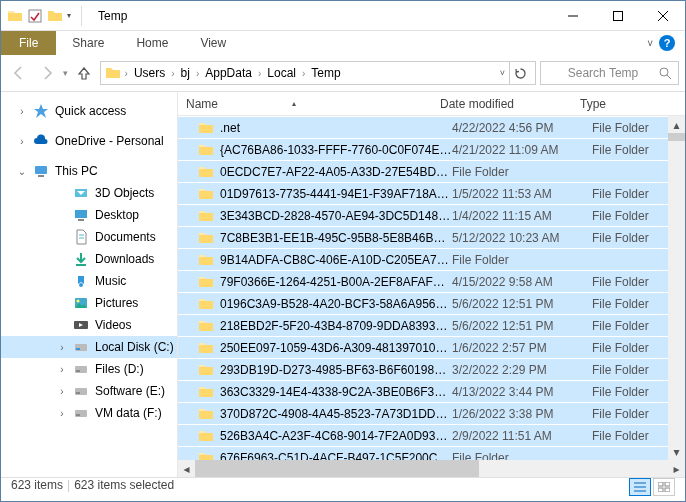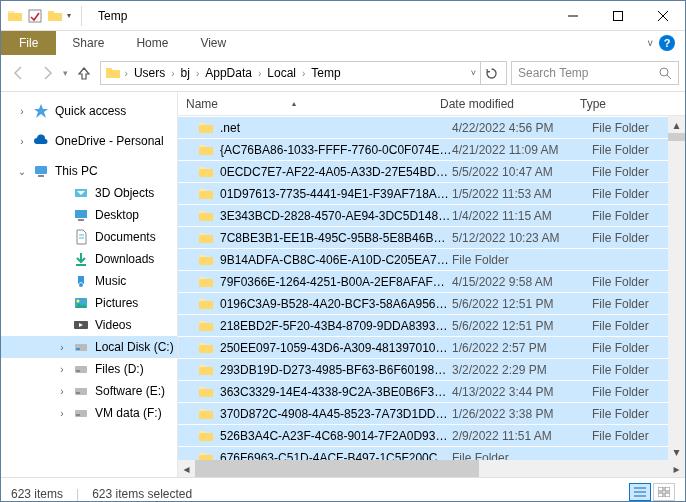--- a/index.html
+++ b/index.html
@@ -22,21 +22,21 @@
   
   .navbar { height: 36px; display:flex; align-items:center; padding:4px 6px; gap:4px;}
   .nav-arrow { width:24px; height:24px; display:flex; align-items:center; justify-content:center; color:#888;}
   .nav-arrow.disabled{color:#ccc;}
   .nav-up{color:#555;}
   .address-bar { flex:1; height:24px; border:1px solid #ccc; display:flex; align-items:center; padding:0 4px; gap:2px; overflow:hidden;}
   .addr-seg { color:#000; padding:0 2px; white-space:nowrap;}
   .addr-sep { color:#888; font-size:10px; padding:0 2px;}
   .addr-right { margin-left:auto; display:flex; align-items:center; gap:4px;}
   .refresh-btn{width:22px;height:22px;border-left:1px solid #ccc;display:flex;align-items:center;justify-content:center;color:#555;}
-  .search-box { width:168px; height:24px; border:1px solid #ccc; display:flex; align-items:center; padding:0 6px; color:#888;}
+  .search-box { width:139px; height:24px; border:1px solid #ccc; display:flex; align-items:center; padding:0 6px; color:#888;text-align:center;}
   .search-box span{flex:1;}
   
   .main-area { flex:1; display:flex; overflow:hidden; border-top:1px solid #e0e0e0;}
   
   .sidebar { width:177px; background:#fff; overflow-y:auto; padding-top:8px; border-right:1px solid #e8e8e8;}
   .tree-item { display:flex; align-items:center; height:22px; padding-left:16px; gap:6px; color:#000;}
   .tree-item.l2 { padding-left:56px; }
   .tree-item.selected { background:#cce8ff; }
   .tree-chev { width:10px; font-size:10px; color:#666; display:inline-flex; justify-content:center;}
   .tree-chev.spacer{visibility:hidden;}
@@ -60,21 +60,21 @@
   
   .scroll-h { height:17px; background:#f0f0f0; display:flex; align-items:center;}
   .scroll-h-btn{width:17px;height:17px;display:flex;align-items:center;justify-content:center;color:#555;background:#f0f0f0;}
   .scroll-h-track{flex:1;height:17px;background:#f0f0f0;position:relative;}
   .scroll-h-thumb{position:absolute;left:0;width:60%;height:100%;background:#cdcdcd;}
   
   .scroll-v { position:absolute; right:0; top:0; bottom:0; width:17px; background:#f0f0f0; display:flex; flex-direction:column;}
   .scroll-v-track{flex:1;position:relative;background:#f0f0f0;}
   .scroll-v-thumb{position:absolute;top:0;height:8px;width:100%;background:#cdcdcd;}
   
-  .statusbar { height:24px; border-top:1px solid #e0e0e0; display:flex; align-items:flex-end; padding:0 10px; gap:13px; color:#444;}
+  .statusbar { height:24px; border-top:1px solid #e0e0e0; display:flex; align-items:flex-start; padding:0 10px; gap:4px; color:#444;}
   .status-right{margin-left:auto;display:flex;gap:2px;}
   .view-btn{width:22px;height:18px;border:1px solid #ccc;display:flex;align-items:center;justify-content:center;}
   .view-btn.active{background:#cce8ff;border-color:#0078d7;}
   
   svg{display:block;}
 </style>
 </head>
 <body>
 
 <div class="titlebar">
@@ -372,21 +372,20 @@
           <div class="file-row">
        <div class="fn">
               <span>
                 <svg class="folder-ico" width="16" height="16" viewBox="0 0 16 16">
                   <path fill="#ffd86b" d="M1 3h5l2 2h7v8H1z"></path>
                   <path fill="#ffe9a8" d="M1 3h5l2 2H1z"></path>
                 </svg>
               </span>
               <span class="fn-text">0ECDC7E7-AF22-4A05-A33D-27E54BDD6...</span>
             </div>
-       <div class="fd">5/5/2022 10:47 AM</div>
        <div class="ft">File Folder</div>
      </div>
           <div class="file-row">
        <div class="fn">
               <span>
                 <svg class="folder-ico" width="16" height="16" viewBox="0 0 16 16">
                   <path fill="#ffd86b" d="M1 3h5l2 2h7v8H1z"></path>
                   <path fill="#ffe9a8" d="M1 3h5l2 2H1z"></path>
                 </svg>
               </span>

